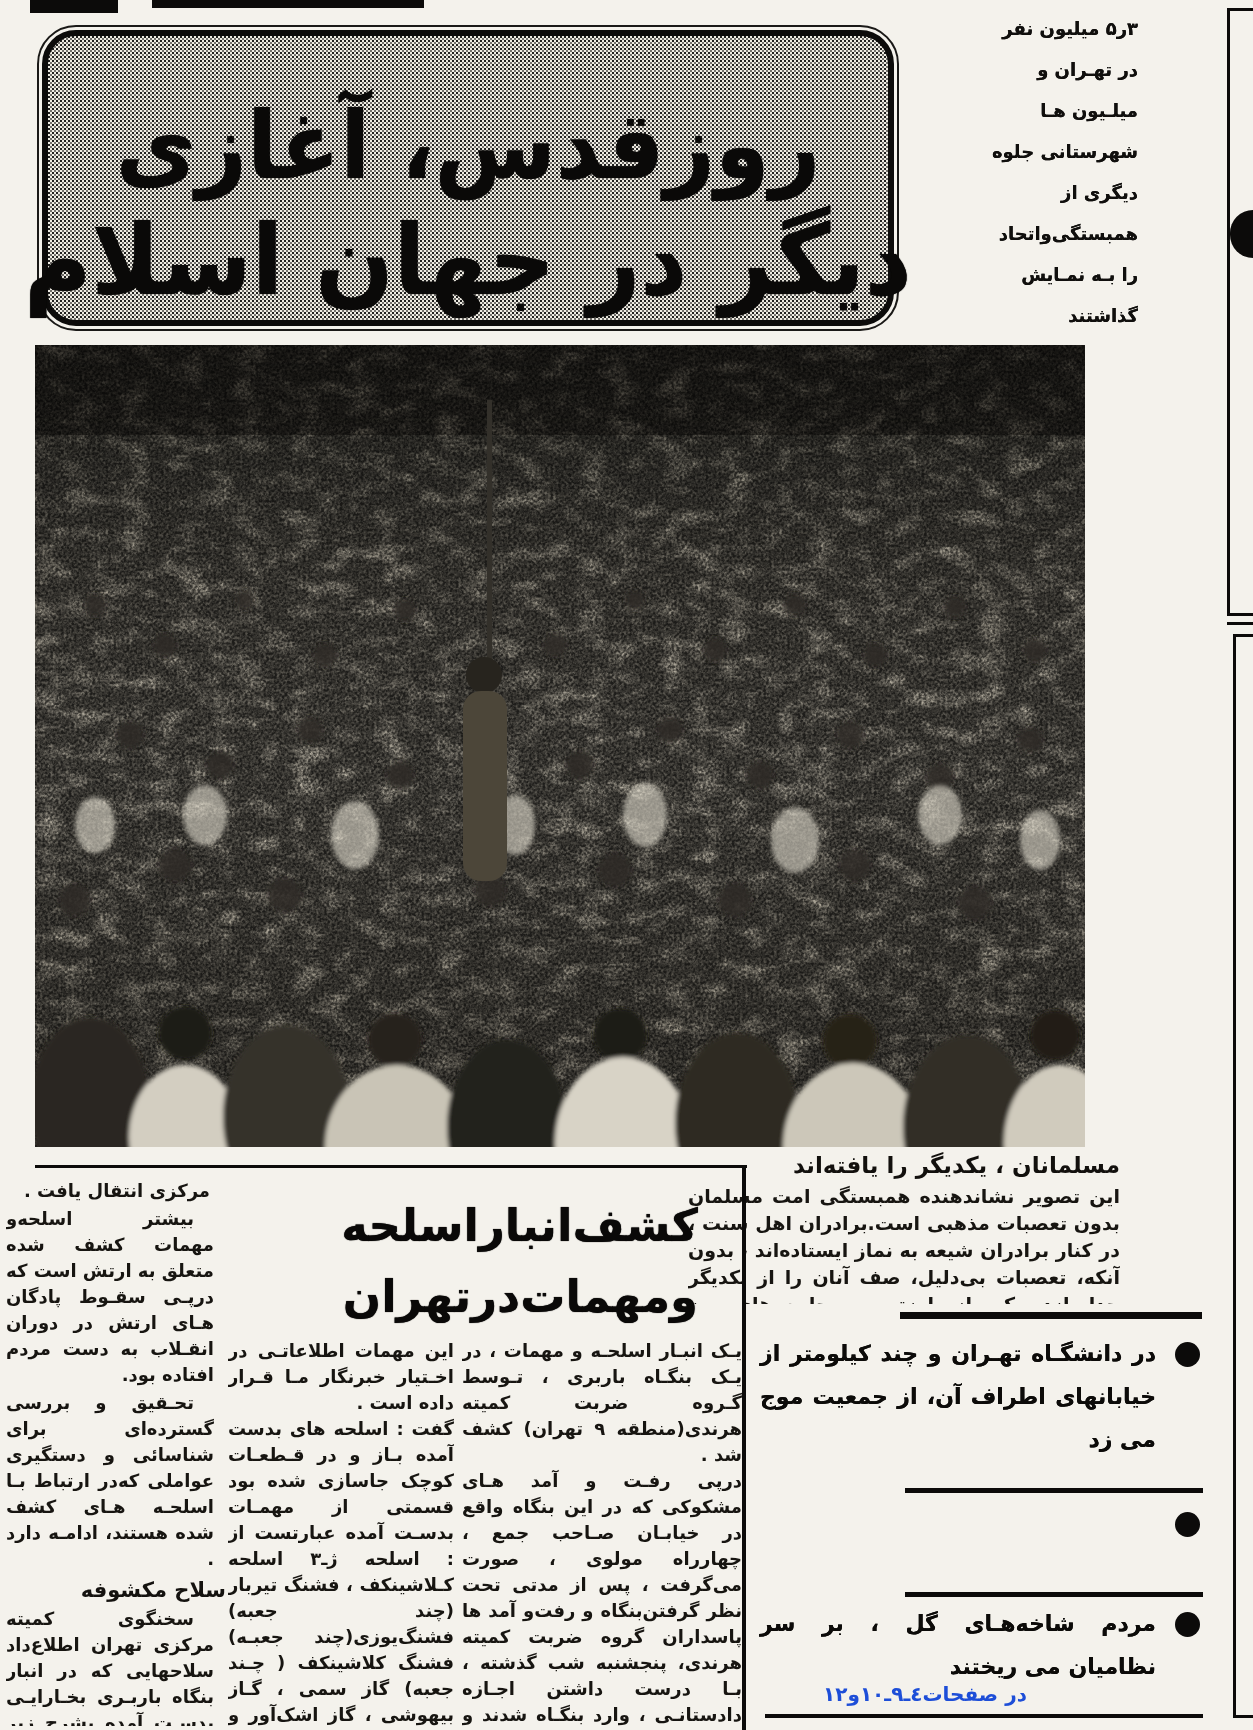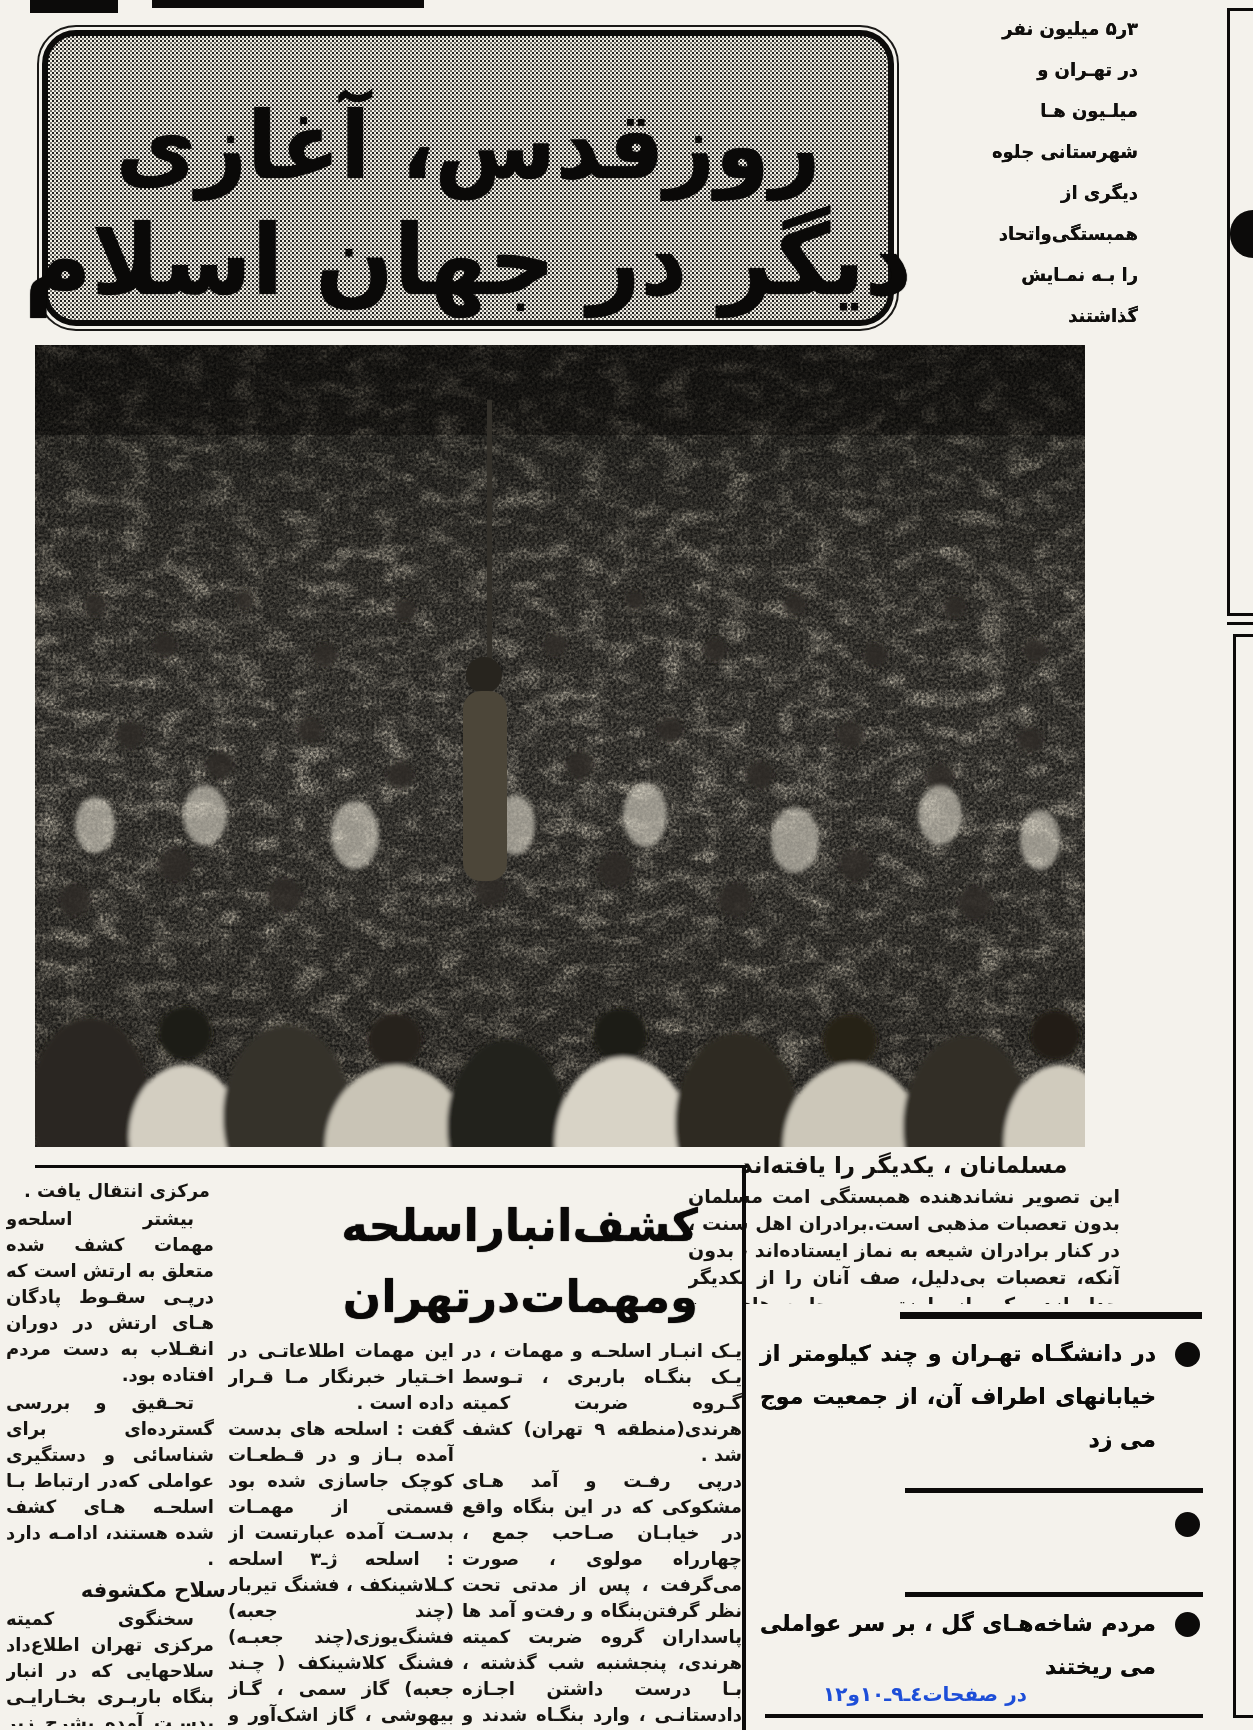--- a/index.html
+++ b/index.html
@@ -76,21 +76,21 @@
     font-weight:bold;text-align:right;color:#0a0908;
     text-shadow:0 0 1px #0a0908;
   }
   .article-headline .h1{font-size:45px;line-height:68px;white-space:nowrap;}
   .article-headline .h2{font-size:45px;line-height:74px;white-space:nowrap;}
   .col-a{left:462px;top:1338px;width:280px;height:392px;overflow:hidden;}
   .col-b{left:228px;top:1338px;width:226px;height:392px;overflow:hidden;}
 
   
   .caption{left:688px;top:1152px;width:432px;height:152px;overflow:hidden;}
-  .caption-title{font-size:23px;font-weight:bold;text-align:center;margin:0 0 5px;color:#12100d;}
+  .caption-title{font-size:23px;font-weight:bold;text-align:right;margin:0 0 5px;color:#12100d;}
   .caption-body{font-size:19px;line-height:27px;font-weight:bold;text-align:justify;color:#171511;}
 
   
   .bullet-item{
     left:760px;width:448px;padding-right:52px;box-sizing:border-box;
     font-size:22px;line-height:43px;font-weight:bold;text-align:justify;
     color:#0c0b09;text-shadow:0 0 .6px #0c0b09;
   }
   .bullet-dot{
     position:absolute;right:8px;top:10px;width:25px;height:25px;border-radius:50%;
@@ -260,18 +260,18 @@
     <span class="bullet-dot"></span>
     <span>در دانشگـاه تهـران و چند کیلومتر از خیابانهای اطراف آن، از جمعیت موج می زد</span>
   </div>
   <div class="abs blackbar ruleB"></div>
   <div class="abs bullet-item b2">
     <span class="bullet-dot"></span>
   </div>
   <div class="abs blackbar ruleC"></div>
   <div class="abs bullet-item b3">
     <span class="bullet-dot"></span>
-    <span>مردم شاخه‌هـای گل ، بر سر عواملی می ریختند</span>
+    <span>مردم شاخه‌هـای گل ، بر سر نظامیان می ریختند</span>
   </div>
   <div class="abs pages-note">در صفحات٤ـ٩ـ١٠و١٢</div>
   <div class="abs blackbar ruleD"></div>
 
 </div>
 
 </body></html>

